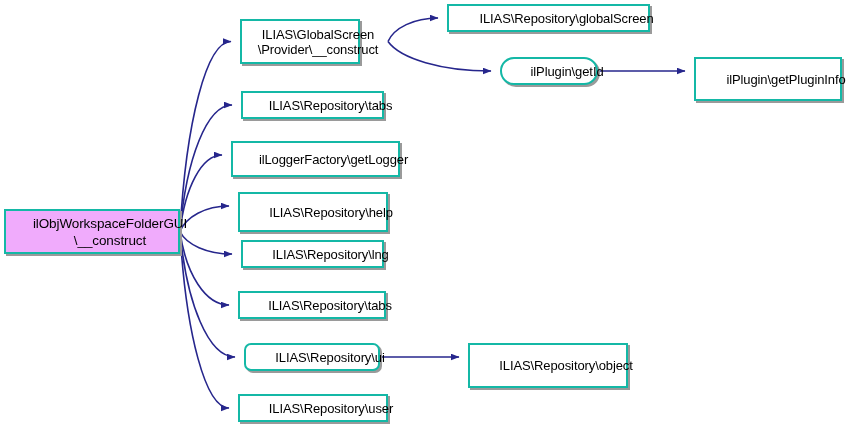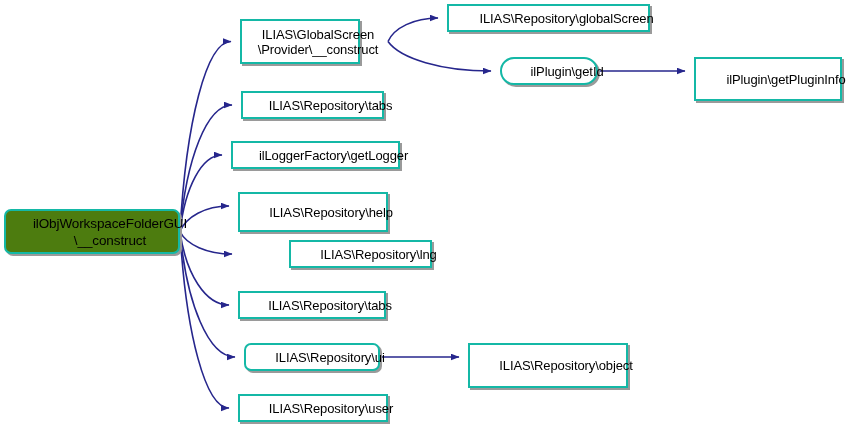--- a/index.html
+++ b/index.html
@@ -36,24 +36,23 @@
     text-align: center;
     color: #000000;
     font-size: 13px;
     line-height: 15px;
     letter-spacing: -0.1px;
     white-space: pre-line;
     z-index: 2;
     padding-left: 36px;
   }
   .node.root {
-    background: #4d7c0f;
+    background: #f0abfc;
     font-size: 13.5px;
     line-height: 17px;
-    border-radius: 7px;
   }
 </style>
 </head>
 <body>
 
 <div id="graph-canvas">
 
   <svg id="edge-layer" viewBox="0 0 847 425" xmlns="http://www.w3.org/2000/svg">
     <defs>
       <marker id="arrowhead" markerWidth="9" markerHeight="7" refX="8.5" refY="3.5" orient="auto" markerUnits="userSpaceOnUse">
@@ -78,22 +77,22 @@
 
   <div id="node-layer">
       <div class="node root" style="left: 4px; top: 209px; width: 176px; height: 45px;">ilObjWorkspaceFolderGUI
 \__construct</div>
       <div class="node" style="left: 240px; top: 19px; width: 120px; height: 45px;">ILIAS\GlobalScreen
 \Provider\__construct</div>
       <div class="node" style="left: 447px; top: 4px; width: 203px; height: 28px;">ILIAS\Repository\globalScreen</div>
       <div class="node" style="left: 500px; top: 57px; width: 98px; height: 28px; border-radius: 14px;">ilPlugin\getId</div>
       <div class="node" style="left: 694px; top: 57px; width: 148px; height: 44px;">ilPlugin\getPluginInfo</div>
       <div class="node" style="left: 241px; top: 91px; width: 143px; height: 28px;">ILIAS\Repository\tabs</div>
-      <div class="node" style="left: 231px; top: 141px; width: 169px; height: 28px;">ilLoggerFactory\getLogger</div>
+      <div class="node" style="left: 231px; top: 141px; width: 169px; height: 36px;">ilLoggerFactory\getLogger</div>
       <div class="node" style="left: 238px; top: 192px; width: 150px; height: 40px;">ILIAS\Repository\help</div>
-      <div class="node" style="left: 241px; top: 240px; width: 143px; height: 28px; margin-left: 48px;">ILIAS\Repository\lng</div>
+      <div class="node" style="left: 241px; top: 240px; width: 143px; height: 28px;">ILIAS\Repository\lng</div>
       <div class="node" style="left: 238px; top: 291px; width: 148px; height: 28px;">ILIAS\Repository\tabs</div>
       <div class="node" style="left: 244px; top: 343px; width: 136px; height: 28px; border-radius: 7px;">ILIAS\Repository\ui</div>
       <div class="node" style="left: 468px; top: 343px; width: 160px; height: 45px;">ILIAS\Repository\object</div>
       <div class="node" style="left: 238px; top: 394px; width: 150px; height: 28px; text-align: right;">ILIAS\Repository\user</div>
     </div>
 
 </div>
 
 </body></html>

